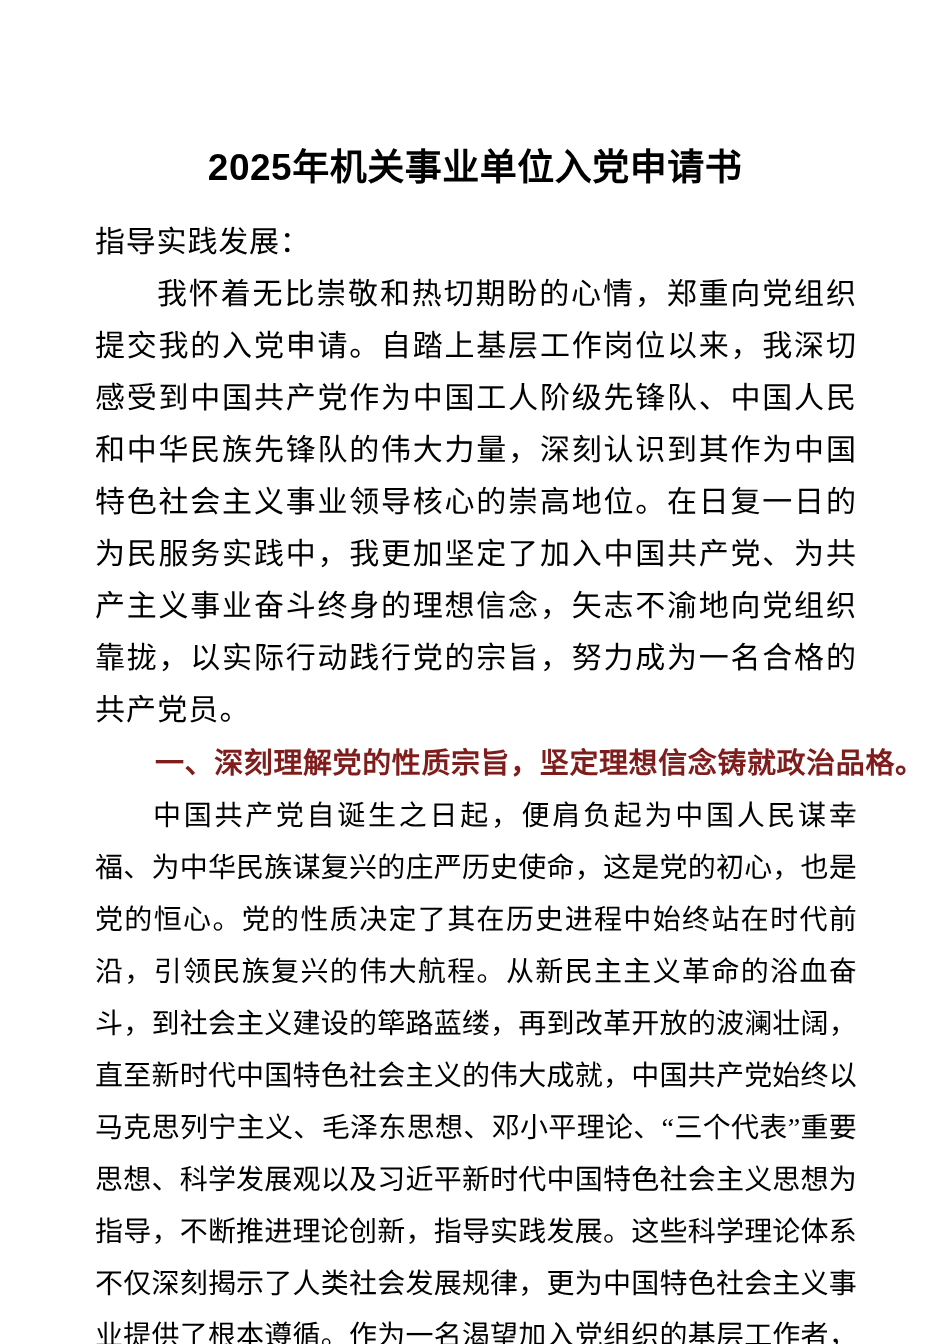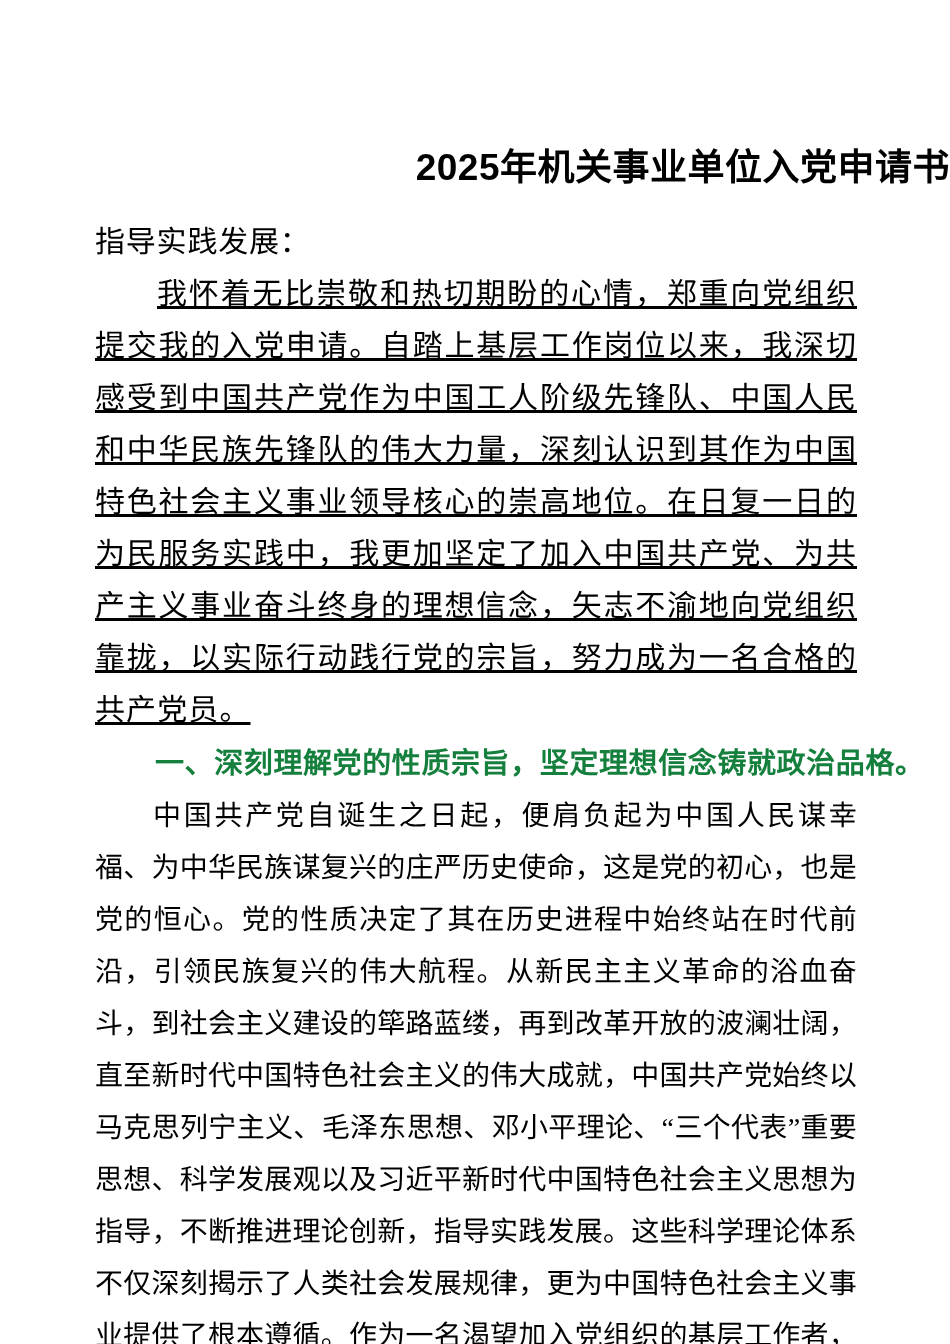--- a/index.html
+++ b/index.html
@@ -17,21 +17,21 @@
     overflow: hidden;
     box-sizing: border-box;
   }
 
   
   .doc-title {
     position: absolute;
     top: 118px;
     left: 0;
     width: 950px;
-    text-align: right;
+    text-align: center;
     font-family: "Liberation Sans", "DejaVu Sans", sans-serif;
     font-size: 37px;
     font-weight: 600;
     line-height: 50px;
     letter-spacing: 0.5px;
     color: #000000;
     white-space: nowrap;
   }
 
   
@@ -58,32 +58,31 @@
     margin-bottom: 0;
   }
 
   
   .para-open {
     font-size: 30px;
     line-height: 52px;
     letter-spacing: 1.1px;
     text-indent: 62px;
     margin-top: 0;
-    text-decoration: underline;
   }
 
   
   .section-heading {
     font-family: Liberation Sans, sans-serif;
     font-weight: bold;
     font-size: 29px;
     line-height: 54px;
     letter-spacing: 0.6px;
     text-indent: 60px;
-    color: #15803d;
+    color: #7f1d1d;
     margin: 0;
     white-space: nowrap;
   }
 
   
   .para-body {
     font-size: 28px;
     line-height: 52px;
     letter-spacing: 0.2px;
     text-indent: 58px;

